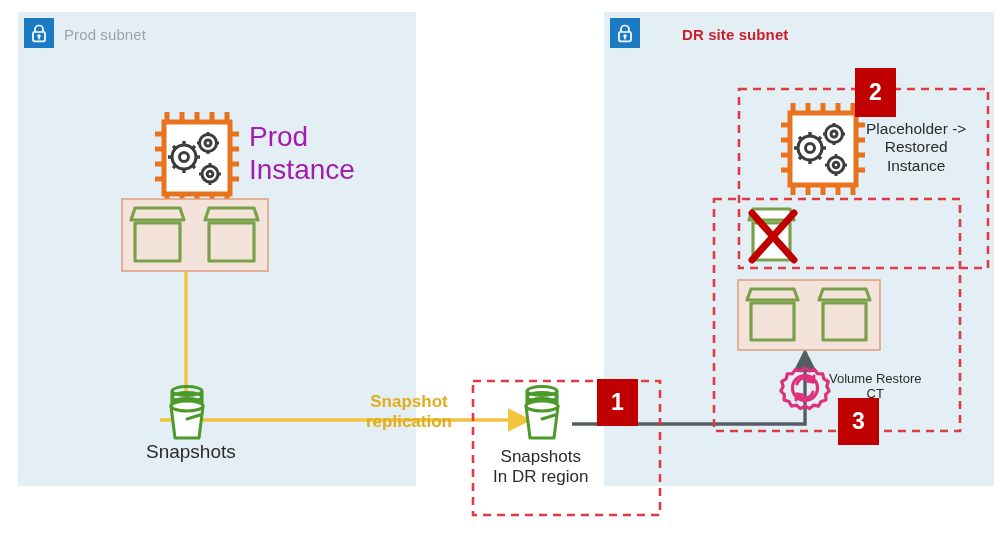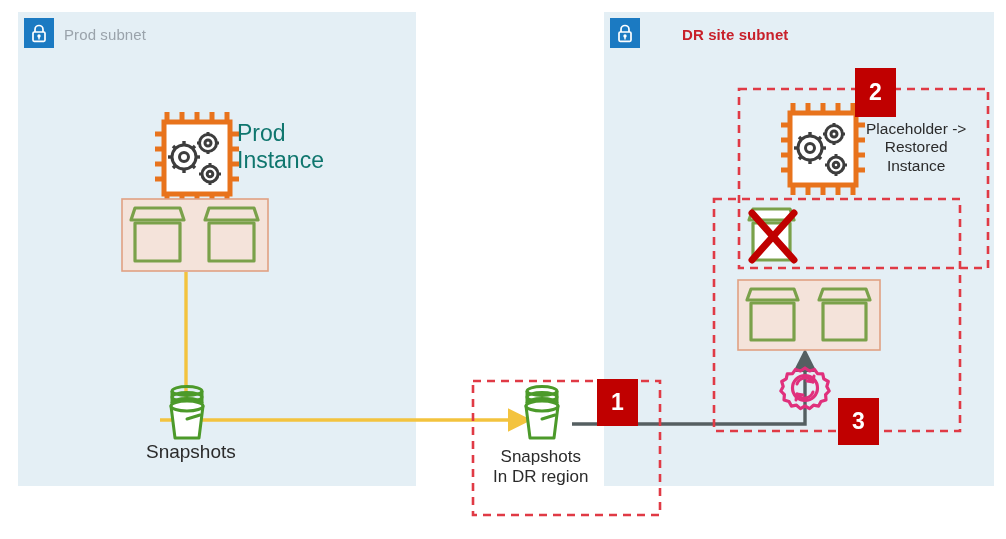--- a/index.html
+++ b/index.html
@@ -13,21 +13,21 @@
 
   .lock-badge{position:absolute;width:30px;height:30px;background:#1b7ac2;
               display:flex;align-items:center;justify-content:center;}
   .subnet-title{position:absolute;font-size:15px;letter-spacing:.1px;white-space:nowrap;}
   #prod-title{color:#9aa3ab;}
   #dr-title{color:#c8202a;font-weight:bold;margin-left:32px;}
 
   .svg-layer{position:absolute;left:0;top:0;width:1006px;height:539px;overflow:visible;}
 
   .lbl{position:absolute;white-space:pre;line-height:1.18;}
-  #prod-instance-label{left:237px;top:120px;font-size:23px;color:#0f766e;}
+  #prod-instance-label{left:249px;top:120px;font-size:28px;color:#a21caf;}
   #snapshots-label{left:146px;top:441px;font-size:19px;color:#2b2b2b;}
   #replication-label{left:366px;top:392px;font-size:17px;color:#e0ad1f;font-weight:bold;text-align:center;}
   #dr-snapshots-label{left:493px;top:447px;font-size:17px;color:#2b2b2b;text-align:center;}
   #restored-label{left:866px;top:120px;font-size:15.5px;color:#2b2b2b;text-align:center;}
   #vrct-label{left:829px;top:371px;font-size:13px;color:#2b2b2b;text-align:center;}
 
   .badge{position:absolute;background:#c00000;color:#ffffff;
          display:flex;align-items:center;justify-content:center;
          font-size:23px;font-weight:bold;}
   #badge-1{left:597px;top:379px;width:41px;height:47px;}
@@ -283,26 +283,30 @@
       <rect x="8.3" y="12.5" width="1.4" height="3" fill="#ffffff"></rect>
     </svg>
   </div>
   <div class="subnet-title" id="dr-title" style="left:650px;top:26px;">DR site subnet</div>
 
   <div class="lbl" id="prod-instance-label">Prod
 Instance</div>
 
   <div class="lbl" id="snapshots-label">Snapshots</div>
 
+  <div class="lbl" id="replication-label">Snapshot
+replication</div>
 
   <div class="lbl" id="dr-snapshots-label">Snapshots
 In DR region</div>
 
   <div class="lbl" id="restored-label">Placeholder -&gt;
 Restored
 Instance</div>
 
+  <div class="lbl" id="vrct-label">Volume Restore
+CT</div>
 
   <div class="badge" id="badge-1">1</div>
   <div class="badge" id="badge-2">2</div>
   <div class="badge" id="badge-3">3</div>
 
 </div>
 
 </body></html>

